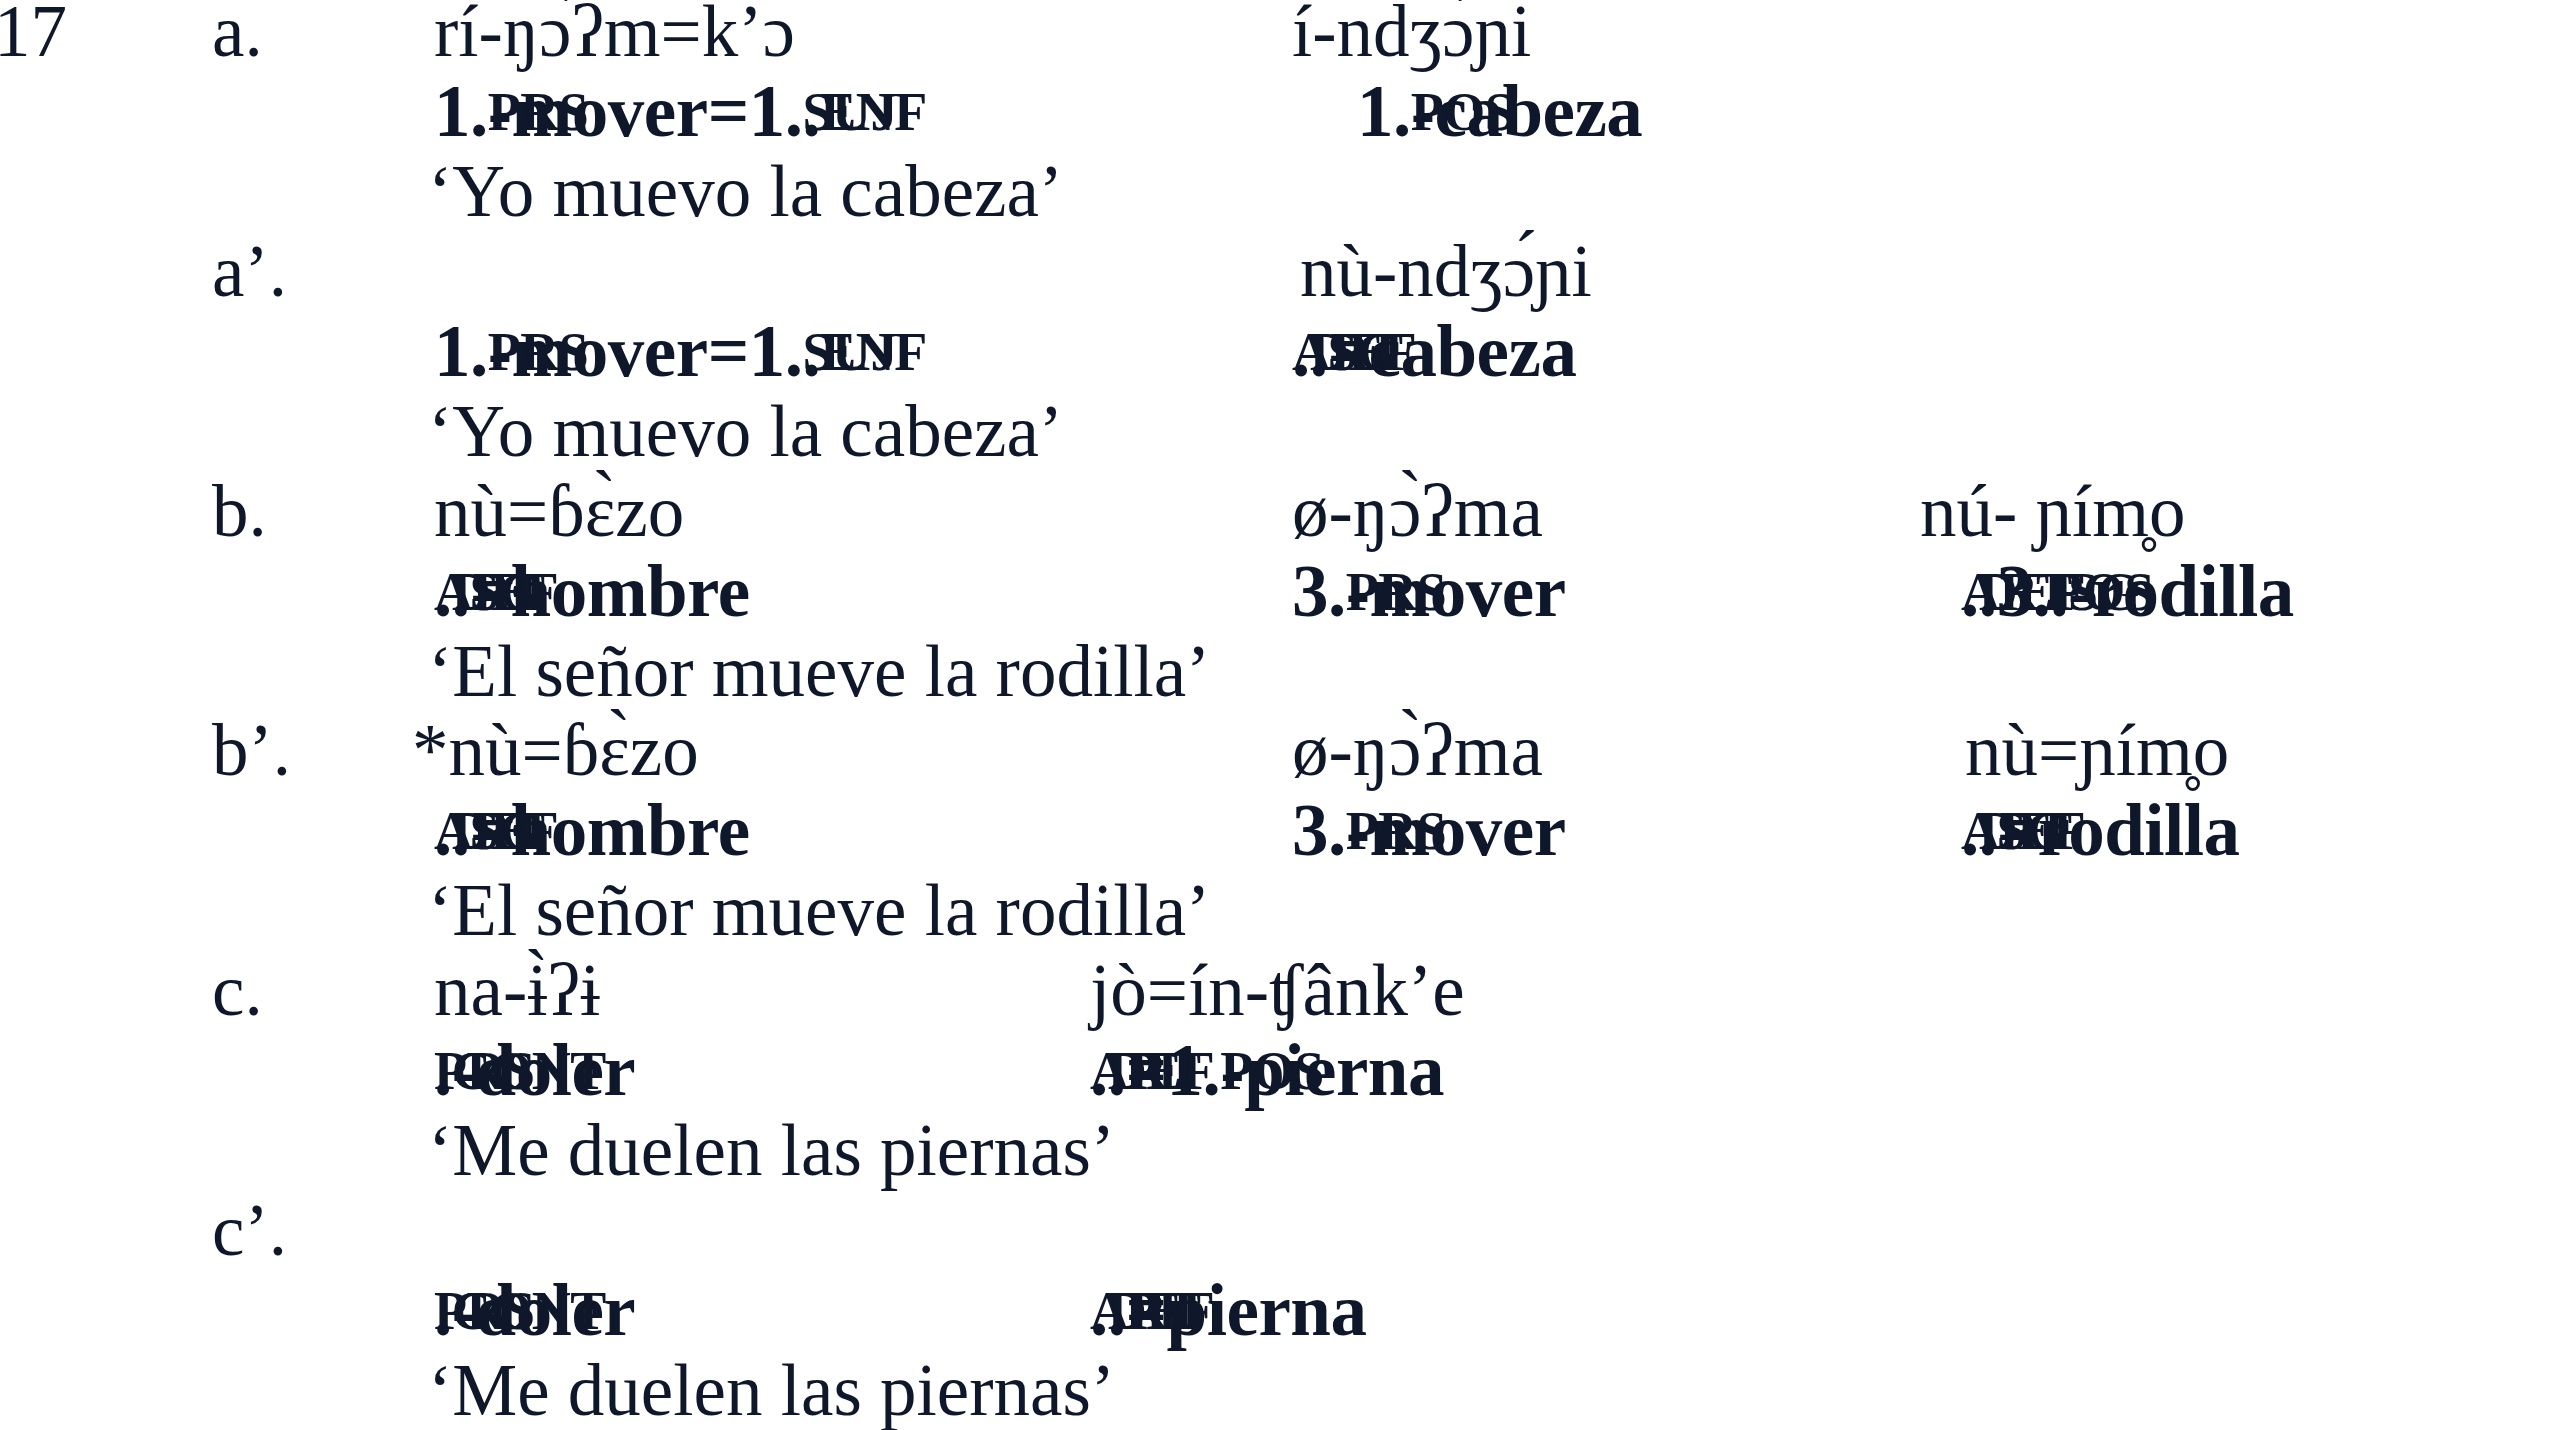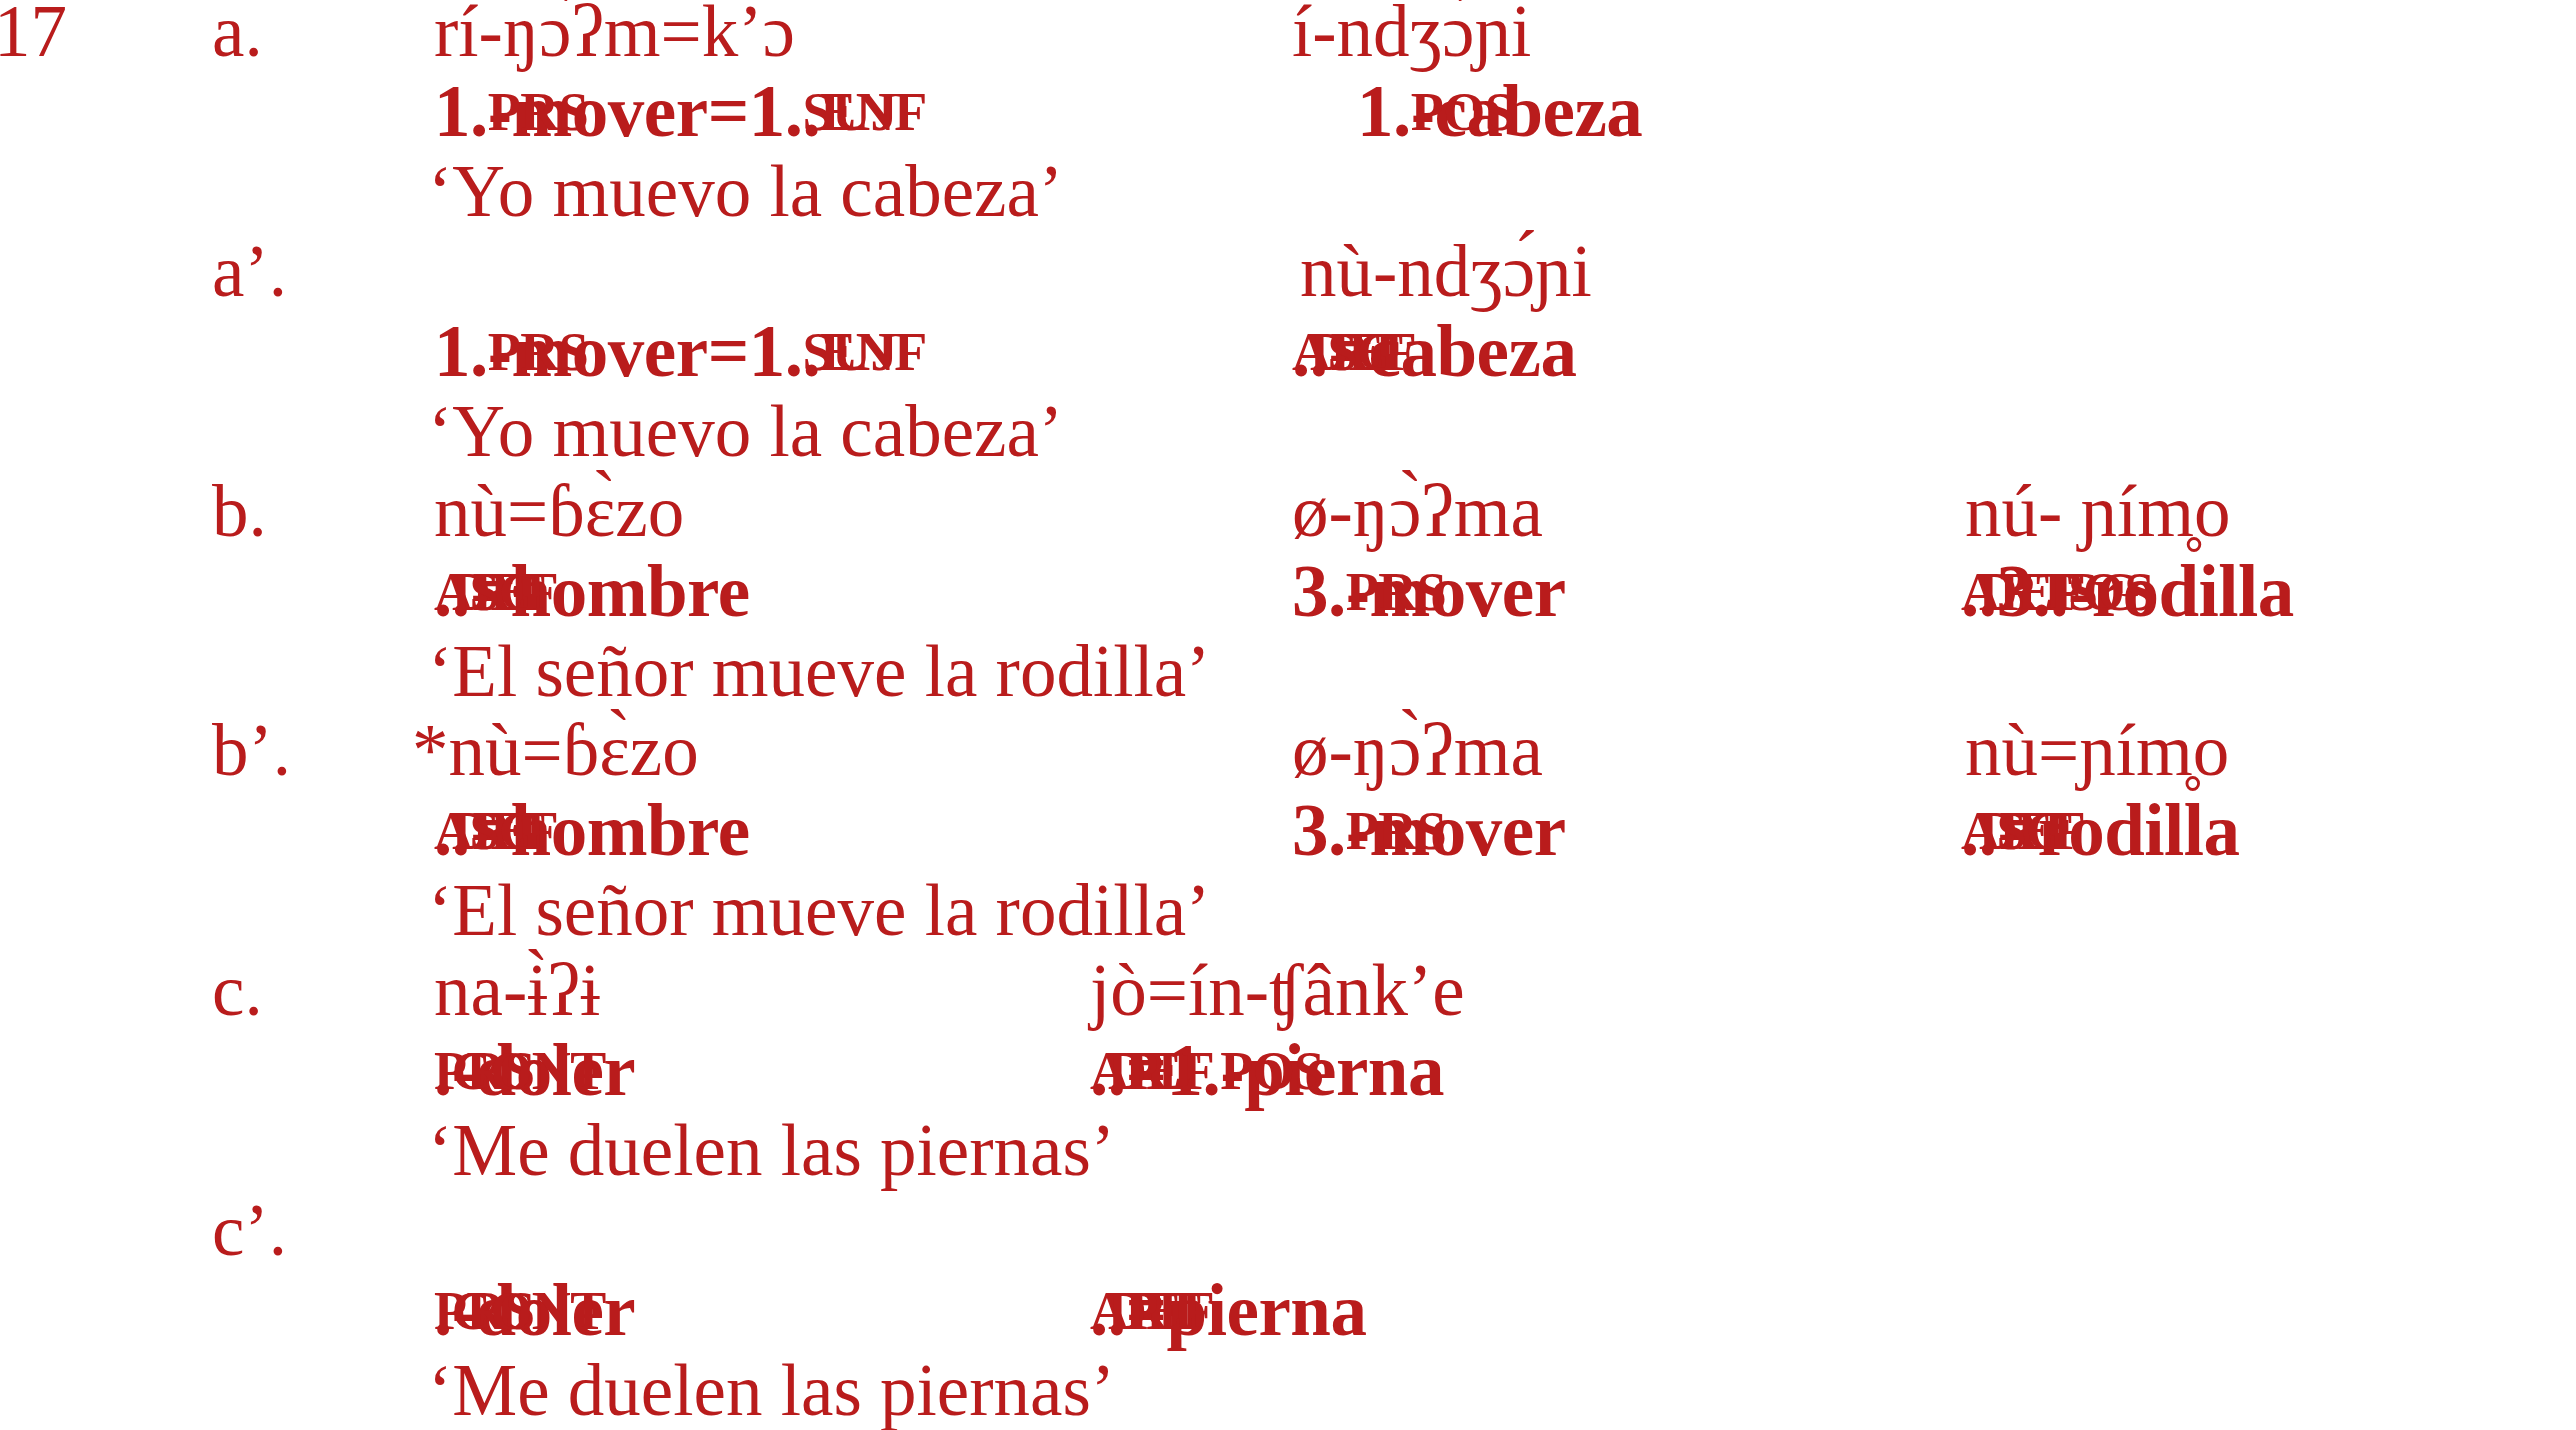--- a/index.html
+++ b/index.html
@@ -6,21 +6,21 @@
     margin: 0;
     padding: 0;
     background: #ffffff;
   }
   .sheet {
     position: relative;
     width: 2576px;
     height: 1431px;
     overflow: hidden;
     background: #ffffff;
-    color: #b91c1c;
+    color: #0f172a;
     font-family: "Liberation Serif", "DejaVu Serif", serif;
     font-size: 73px;
   }
   .example-number {
     position: absolute;
     left: -6px;
     top: -8px;
     height: 80px;
     line-height: 80px;
     white-space: pre;
@@ -82,21 +82,21 @@
     <div class="line">
       <span style="left:428px">‘Yo muevo la cabeza’</span>
     </div>
   </div>
 
   <div class="example" style="top:472px">
     <div class="line">
       <span class="label">b.</span>
       <span style="left:434px">nù=ɓɛ̀zo</span>
       <span style="left:1292px">ø-ŋɔ̀ʔma</span>
-      <span style="left:1965px">nú- ɲím̥o</span>
+      <span style="left:1920px">nú- ɲím̥o</span>
     </div>
     <div class="line">
       <span class="gloss" style="left:434px"><span class="sc">ART</span>.<span class="sc">DEF</span>.<span class="sc">SG</span>=hombre</span>
       <span class="gloss" style="left:1292px">3.<span class="sc">PRS</span>-mover</span>
       <span class="gloss" style="left:1961px"><span class="sc">ART</span>.<span class="sc">DEF</span>.3.<span class="sc">POS</span>.<span class="sc">SG</span>-rodilla</span>
     </div>
     <div class="line">
       <span style="left:428px">‘El señor mueve la rodilla’</span>
     </div>
   </div>

